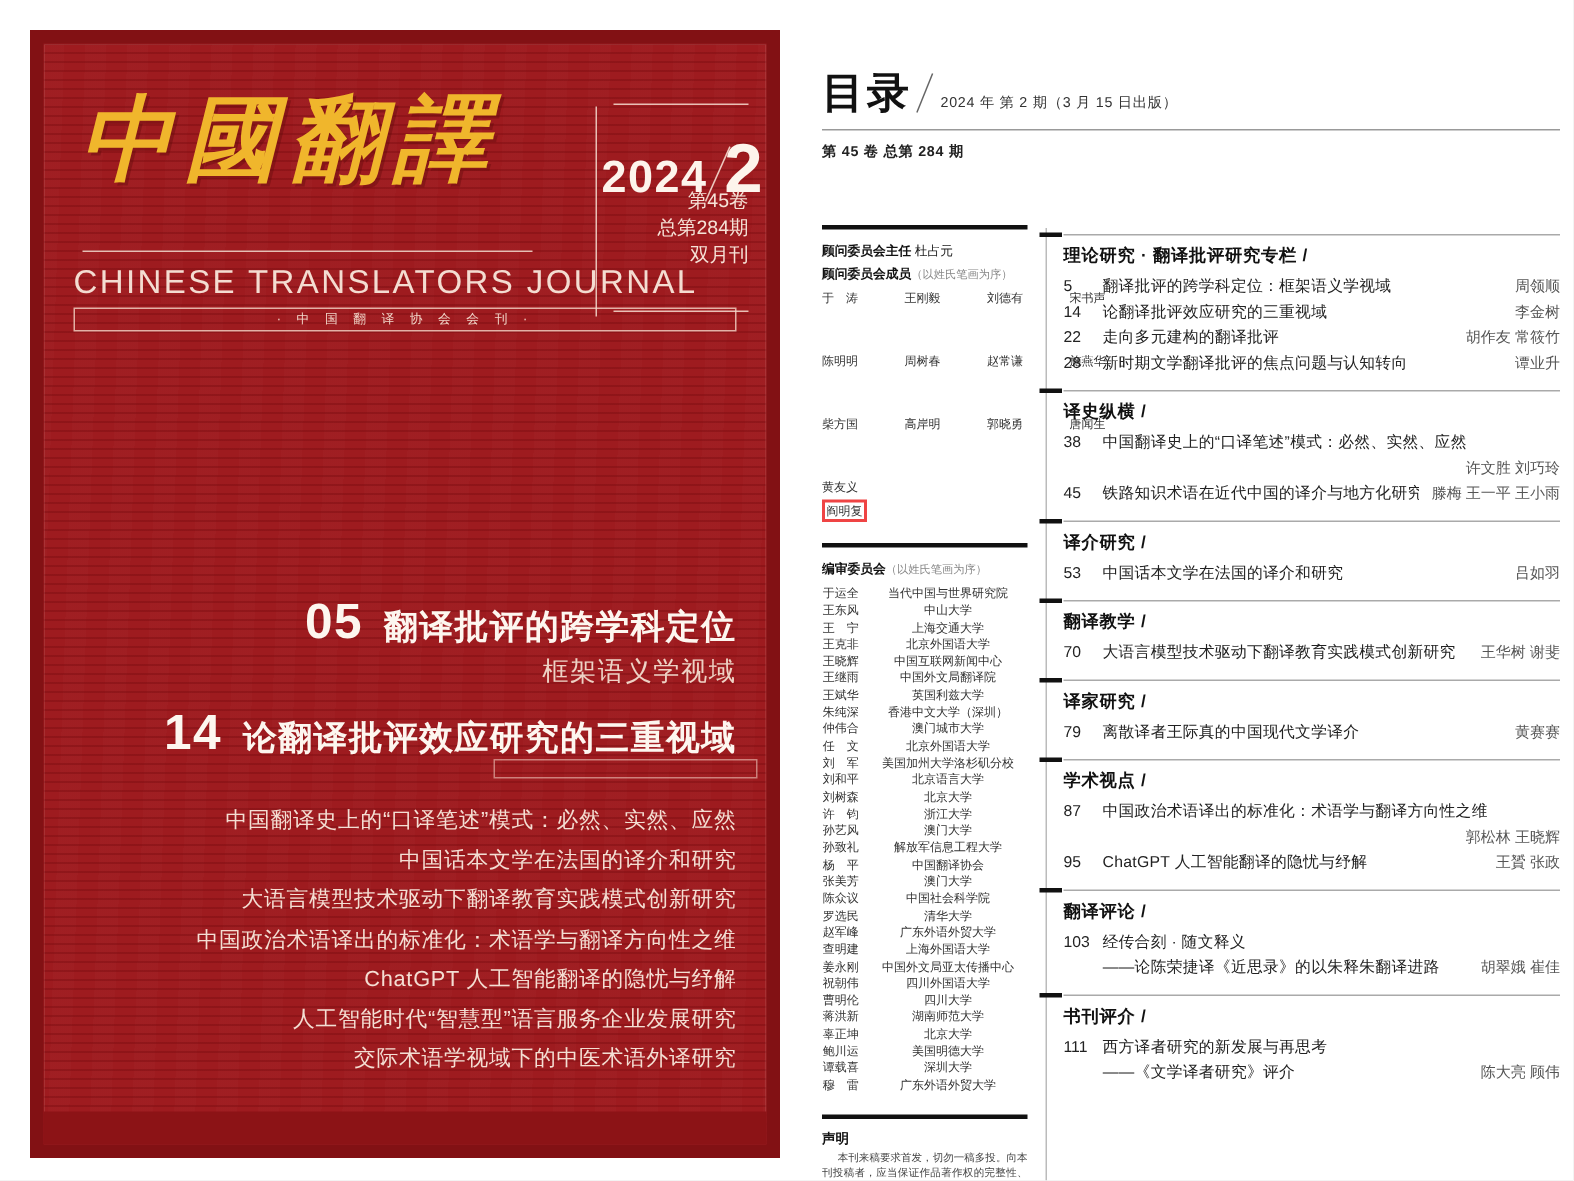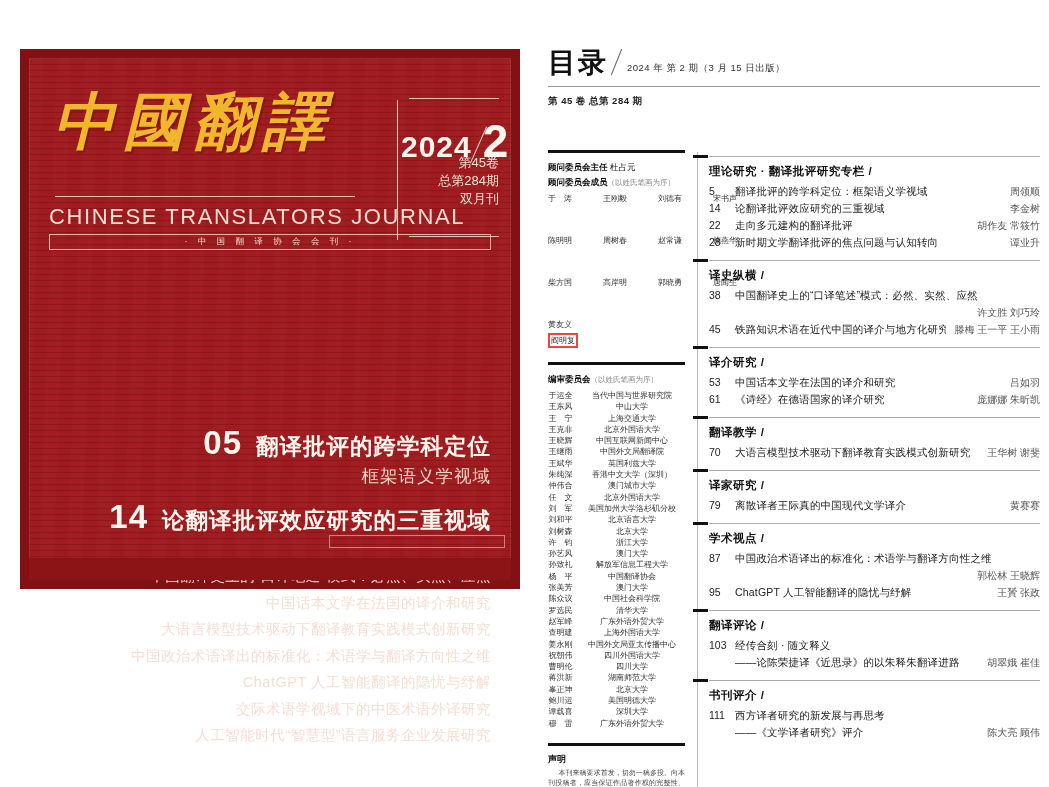--- a/index.html
+++ b/index.html
@@ -2,28 +2,27 @@
 <html><head>
 <meta charset="utf-8">
 <style>
   * { margin:0; padding:0; box-sizing:border-box; }
   html,body { background:#e9e9e9; }
   body { font-family:"Liberation Sans", sans-serif; }
   .page { position:relative; width:1049px; height:787px; background:#ffffff; margin:0 auto; overflow:hidden; }
 
   
   .cover {
-    position:absolute; left:20px; top:20px; width:500px; height:540px;
+    position:absolute; left:20px; top:20px; width:500px; height:752px;
     background-color:#9e1b1f;
     background-image:
       repeating-linear-gradient(180deg, rgba(118,10,14,.38) 0 1px, rgba(0,0,0,0) 1px 6px),
       repeating-linear-gradient(92deg, rgba(165,40,44,.25) 0 14px, rgba(0,0,0,0) 14px 28px);
     border:9px solid #821114;
     box-shadow: inset 0 0 0 1px rgba(255,235,225,.10);
-    margin-top: 29px;
   }
   .cover::after { content:""; position:absolute; left:0; right:0; bottom:0; height:22px; background:#8c1316; }
   .cover-inner { position:relative; width:100%; height:100%; }
 
   .calligraphy {
     position:absolute; left:24px; top:22px; width:330px;
     font-family:"DejaVu Serif", serif; font-style:italic; font-weight:bold;
     font-size:62px; letter-spacing:8px; color:#f0b62c;
     text-shadow:2px 2px 0 rgba(90,8,10,.35);
     white-space:nowrap;
@@ -154,23 +153,23 @@
           <div class="cover-article">中国翻译史上的“口译笔述”模式：必然、实然、应然</div>
 
           <div class="cover-article">中国话本文学在法国的译介和研究</div>
 
           <div class="cover-article">大语言模型技术驱动下翻译教育实践模式创新研究</div>
 
           <div class="cover-article">中国政治术语译出的标准化：术语学与翻译方向性之维</div>
 
           <div class="cover-article">ChatGPT 人工智能翻译的隐忧与纾解</div>
 
+          <div class="cover-article">人工智能时代“智慧型”语言服务企业发展研究</div>
+
           <div class="cover-article">交际术语学视域下的中医术语外译研究</div>
-
-          <div class="cover-article">人工智能时代“智慧型”语言服务企业发展研究</div>
         </div>
     </div>
   </div>
 
   <div class="toc">
     <div class="toc-header">
       <span class="toc-title">目录</span>
       <span class="toc-slash"></span>
       <span class="toc-issue">2024 年 第 2 期（3 月 15 日出版）</span>
     </div>
@@ -446,25 +445,20 @@
             <div class="sep"></div>
             <h3>译介研究 /</h3>
             <div>
 
                 <div class="entry-row">
                   <span class="entry-no">53</span>
                   <span class="entry-title">中国话本文学在法国的译介和研究</span>
                   <span class="entry-authors">吕如羽</span>
                 </div>
 
-                <div class="entry-row">
-                  <span class="entry-no">61</span>
-                  <span class="entry-title">《诗经》在德语国家的译介研究</span>
-                  <span class="entry-authors">庞娜娜 朱昕凯</span>
-                </div>
               </div>
           </section>
 
           <section class="toc-section">
             <div class="sep"></div>
             <h3>翻译教学 /</h3>
             <div>
 
                 <div class="entry-row">
                   <span class="entry-no">70</span>

